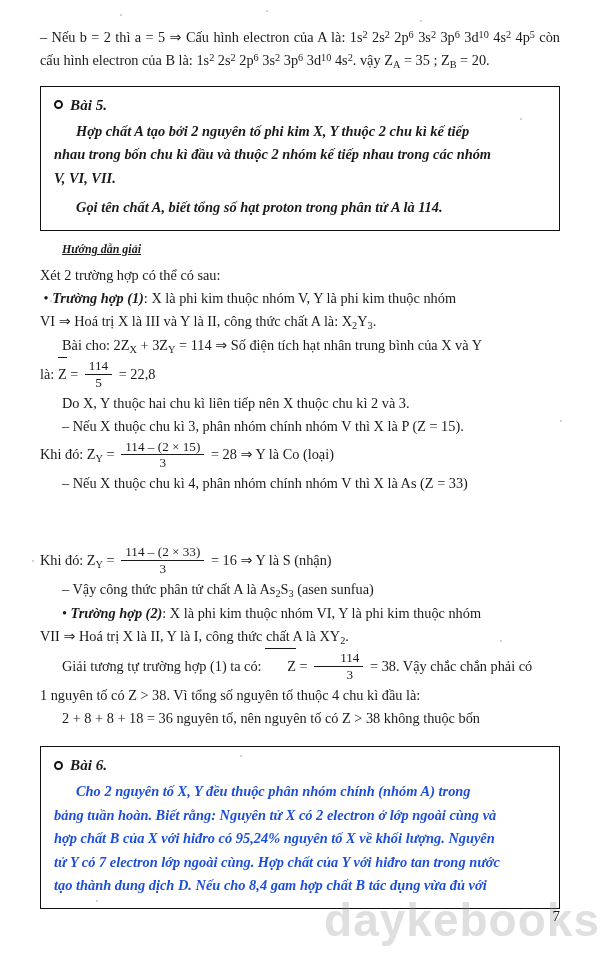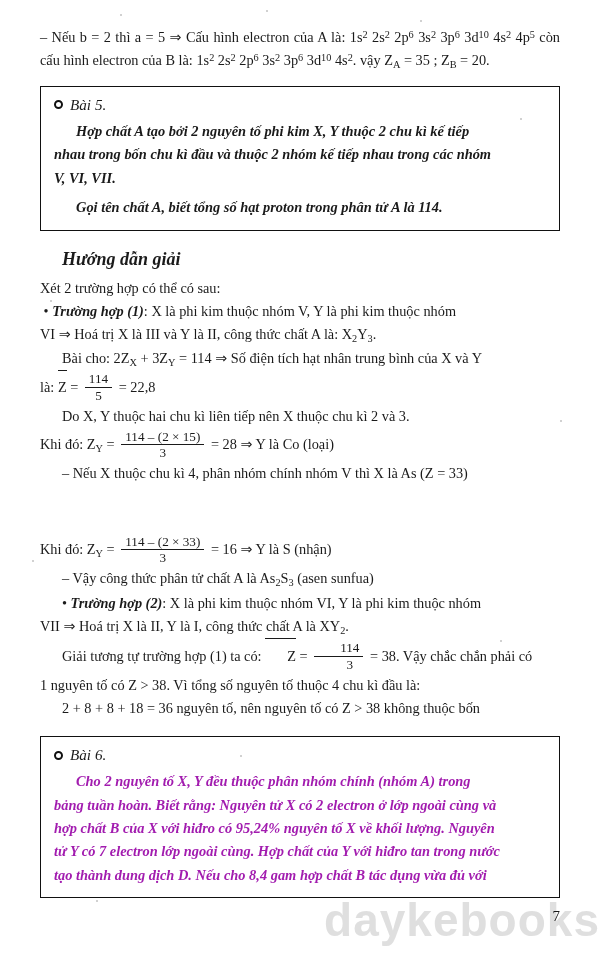--- a/index.html
+++ b/index.html
@@ -29,21 +29,21 @@
   }
   .indent { text-indent: 22px; }
   .para { margin-bottom: 1px; }
   .blockbox {
     border: 1.6px solid #111;
     padding: 9px 13px 10px 13px;
     margin: 12px 0 10px 0;
     background: #fff;
   }
   .bullet-title {
-    font-weight: normal;
+    font-weight: bold;
     font-style: italic;
     font-size: 15.2px;
     display: flex;
     align-items: center;
     gap: 7px;
   }
   .ring {
     display: inline-block;
     width: 9px;
     height: 9px;
@@ -57,22 +57,23 @@
     font-style: italic;
     font-weight: bold;
     font-size: 14.4px;
     line-height: 1.63;
     text-align: justify;
     margin-top: 6px;
   }
   .guide {
     font-style: italic;
     font-weight: bold;
-    font-size: 18px;
-    margin: 18px 0 7px 22px;
+    font-size: 12px;
+    margin: 11px 0 7px 22px;
+    text-decoration: underline;
   }
   sub { font-size: 0.72em; vertical-align: -0.28em; }
   sup { font-size: 0.72em; vertical-align: 0.42em; }
   .frac {
     display: inline-block;
     vertical-align: middle;
     text-align: center;
     margin: 0 3px;
     position: relative;
     top: -1px;
@@ -95,21 +96,21 @@
   .ovl::before {
     content: "";
     position: absolute;
     left: 0; right: 0;
     top: -2px;
     border-top: 1.2px solid #1a1a1a;
   }
   .it { font-style: italic; }
   .bld { font-weight: bold; }
   .blurred {
-    color: #a21caf;
+    color: #1d4ed8;
     filter: blur(0.62px);
   }
   .pageno {
     position: absolute;
     right: 40px;
     bottom: 36px;
     font-size: 15px;
   }
   .wm {
     position: absolute;
@@ -215,20 +216,21 @@
       <span class="ovl"><span>Z</span></span> =
       <span class="frac">
         <span class="num">114</span>
         <span class="den">5</span>
       </span>
       <span>= 22,8</span>
     </div>
 
     <div class="line indent">Do X, Y thuộc hai chu kì liên tiếp nên X thuộc chu kì 2 và 3.</div>
 
+    <div class="line indent">– Nếu X thuộc chu kì 3, phân nhóm chính nhóm V thì X là P (Z = 15).</div>
 
     <div class="line" style="line-height:2.3;">
       <span>Khi đó: Z</span><sub>Y</sub> =
       <span class="frac">
         <span class="num">114 – (2 × 15)</span>
         <span class="den">3</span>
       </span>
       <span>= 28</span> ⇒
       <span>Y là Co (loại)</span>
     </div>

